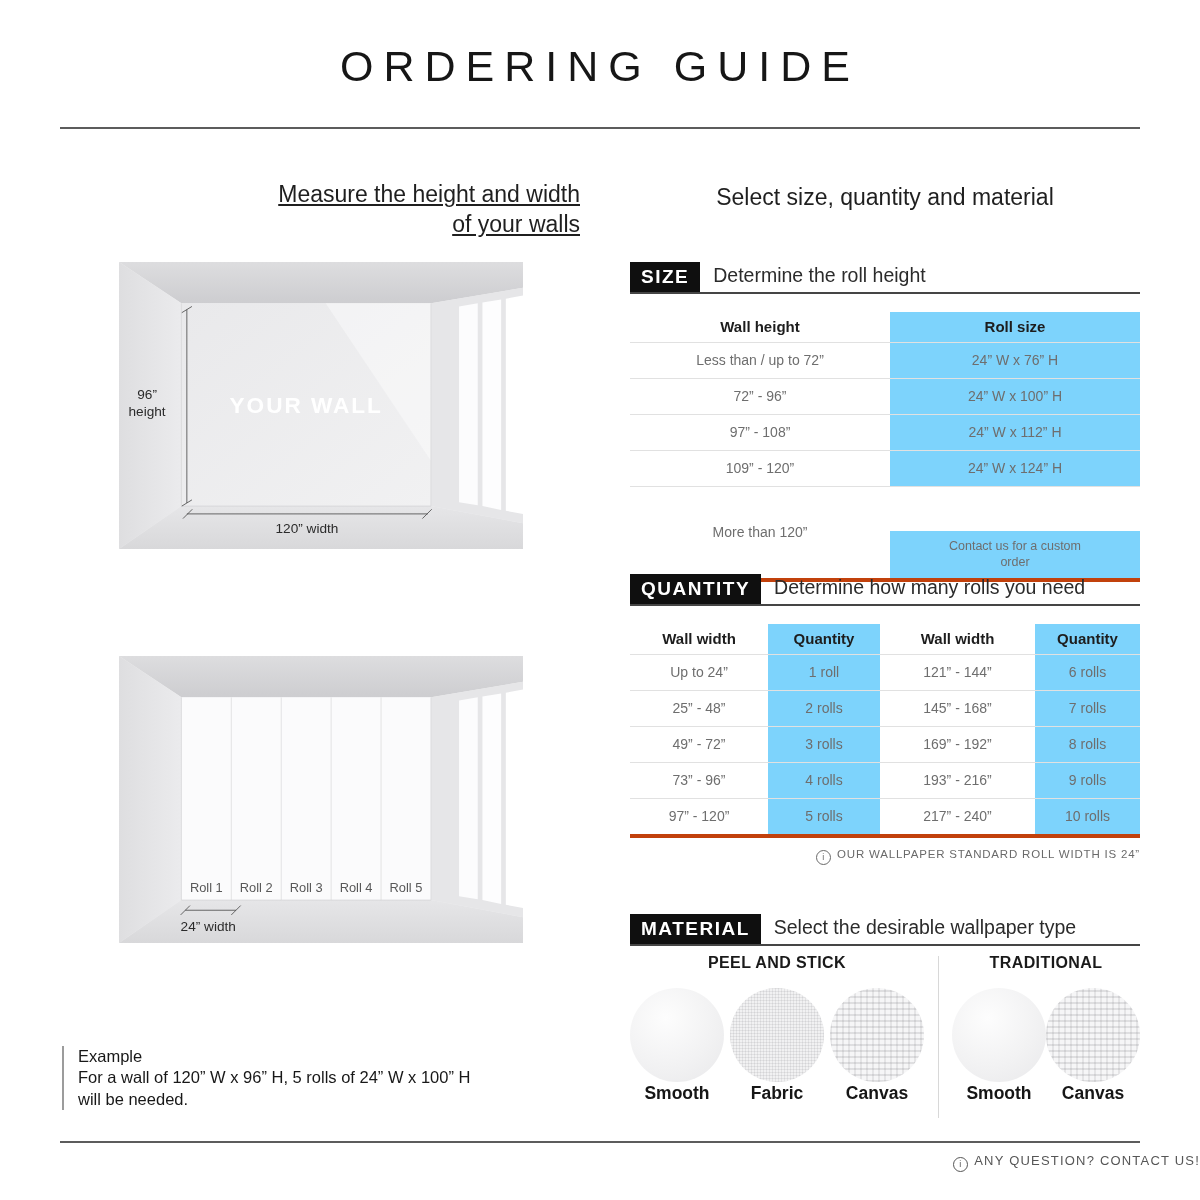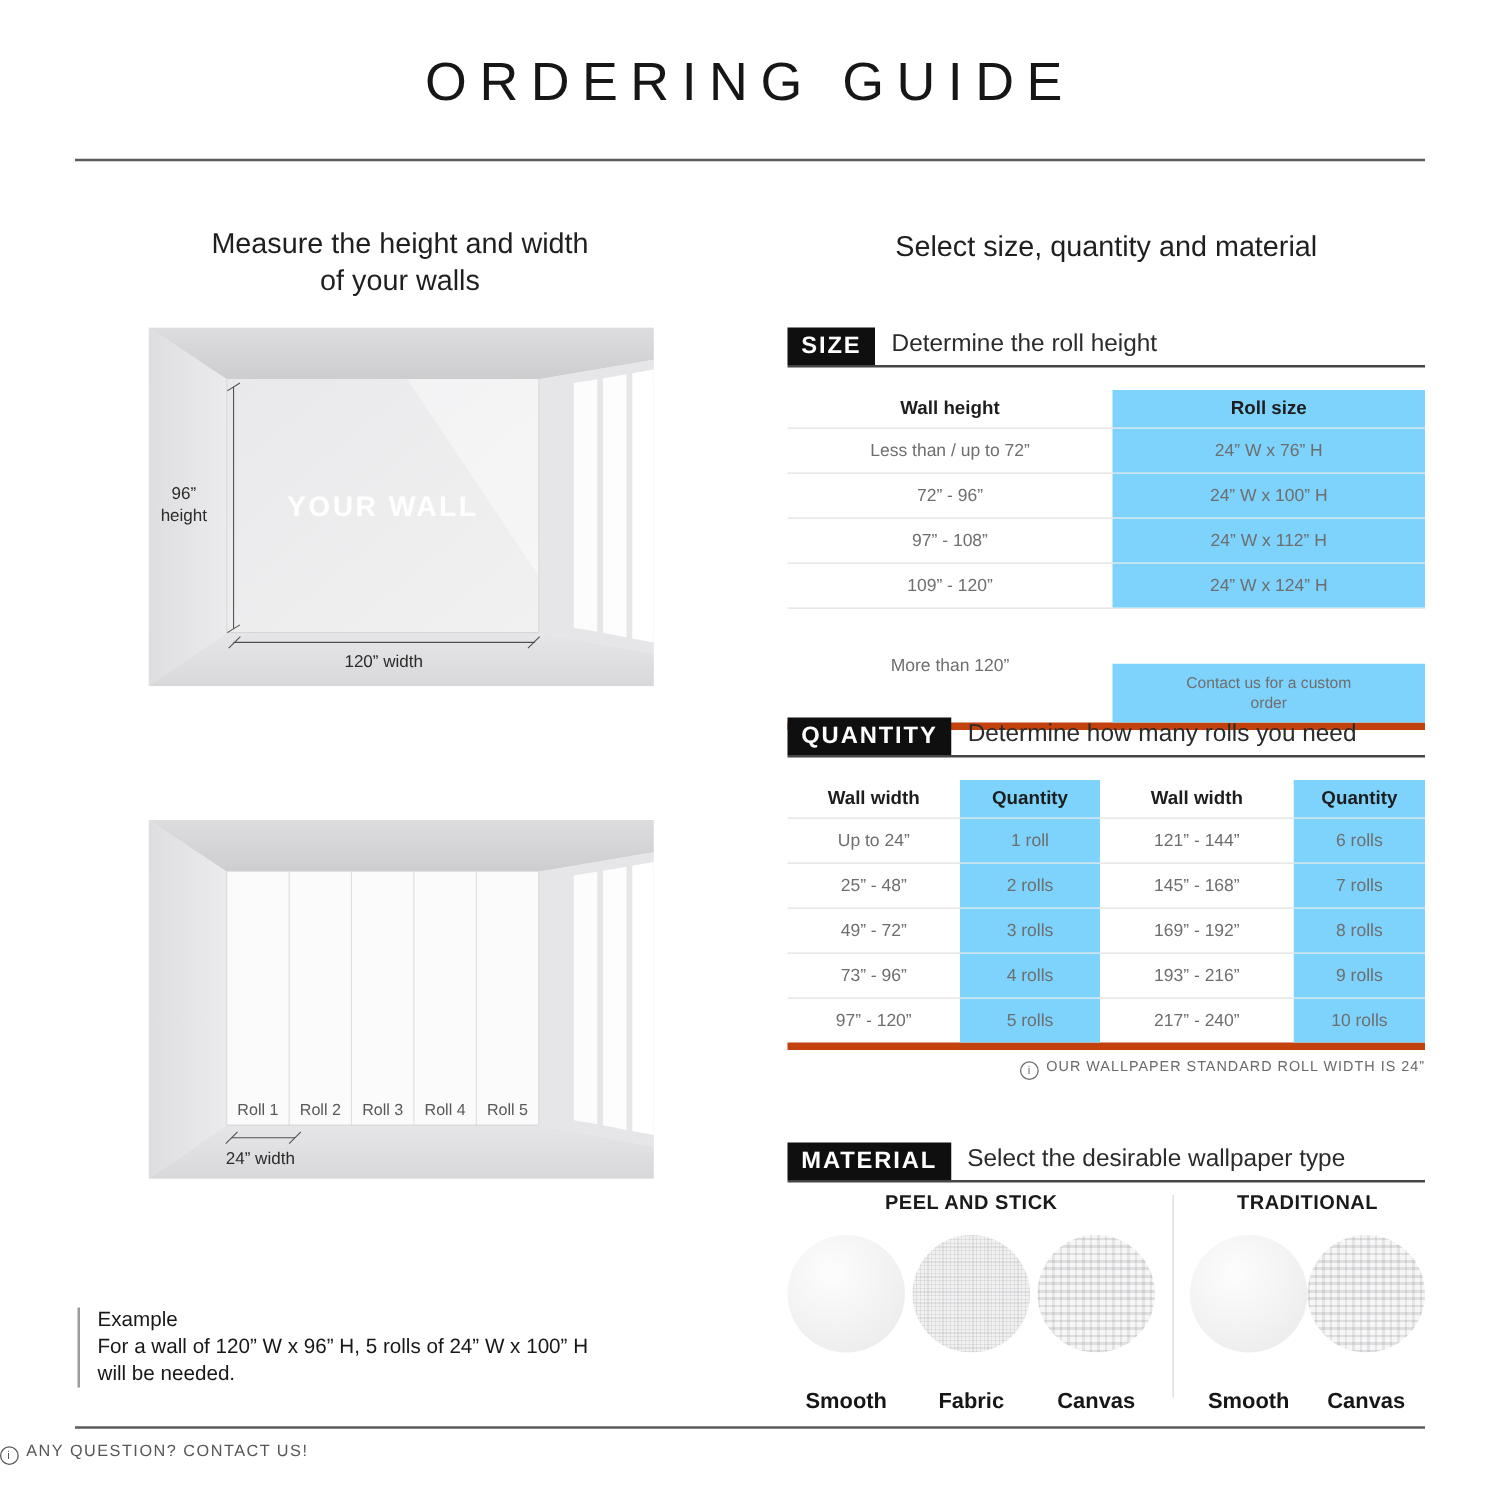--- a/index.html
+++ b/index.html
@@ -13,22 +13,22 @@
   
   .page-title {
     top:42px; left:0; width:1200px; text-align:center;
     font-size:43px; font-weight:400; letter-spacing:10px; color:#161616;
   }
   .hr-top    { top:127px; left:60px; width:1080px; border-top:2px solid #5c5c5c; }
   .hr-bottom { top:1141px; left:60px; width:1080px; border-top:2px solid #5c5c5c; }
 
   
   .left-heading {
-    top:180px; left:60px; width:520px; text-align:center;
-    font-size:23px; line-height:1.3; color:#1f1f1f;
+    top:180px; left:60px; width:520px; text-align:right;
+    font-size:23px; line-height:1.3; color:#1f1f1f;text-decoration:underline;
   }
   .right-heading {
     top:184px; left:630px; width:510px; text-align:center;
     font-size:23px; color:#1f1f1f;
   }
 
   
   .room { left:62px; width:518px; height:287px; }
   .room svg { display:block; width:100%; height:100%; }
   .room text { font-family:"Liberation Sans", sans-serif; }
@@ -57,40 +57,40 @@
   .head-size     { top:262px; }
   .head-quantity { top:574px; }
   .head-material { top:914px; }
 
   
   .tbl { left:630px; width:510px; font-size:14px; color:#6e6e6e; }
   .tbl-size     { top:312px; }
   .tbl-quantity { top:624px; }
   .trow { display:flex; border-top:1px solid #e1e1e1; }
   .trow:first-child { border-top:none; }
-  .trow:last-child { border-bottom:6px solid #c2410c; }
+  .trow:last-child { border-bottom:4px solid #c2410c; }
   .tcell {
     display:flex; align-items:center; justify-content:center;
     text-align:center; min-height:35px; line-height:1.25;
   }
   .thead .tcell { min-height:30px; font-size:15px; font-weight:700; color:#1d1d1d; }
   .alt { background:#7dd3fc; }
   .size-c1 { width:260px; } .size-c2 { width:250px; }
   .qty-c1 { width:138px; } .qty-c2 { width:112px; }
   .qty-c3 { width:155px; } .qty-c4 { width:105px; }
   .small-cell { font-size:12.5px; padding:6px 0;margin-top:44px; }
   .small-cell span { display:block; max-width:150px; margin:0 auto; }
 
   
   .roll-note {
     top:848px; left:630px; width:510px; text-align:right;
     font-size:11.5px; letter-spacing:0.8px; color:#6a6a6a;
   }
   .footer-note {
-    top:1153px; left:0; width:1200px; text-align:left;
+    top:1153px; left:0; width:1200px; text-align:right;
     font-size:13px; letter-spacing:1.2px; color:#565656;
   }
   .info-i {
     display:inline-flex; width:13px; height:13px; border:1px solid currentColor;
     border-radius:50%; align-items:center; justify-content:center;
     margin-right:6px; vertical-align:-2px; font-style:normal;
   }
   .info-i::after { content:"i"; font-size:9px; line-height:1; }
 
   
@@ -111,21 +111,21 @@
     background-image:
       repeating-linear-gradient(0deg,  rgba(120,120,126,0.13) 0 1px, transparent 1px 3px),
       repeating-linear-gradient(90deg, rgba(120,120,126,0.13) 0 1px, transparent 1px 3px);
   }
   .tex-canvas {
     background-color:#f6f6f7;
     background-image:
       repeating-linear-gradient(0deg,  rgba(108,108,114,0.17) 0 2px, transparent 2px 6px),
       repeating-linear-gradient(90deg, rgba(108,108,114,0.13) 0 2px, transparent 2px 6px);
   }
-  .swatch-label { margin-top:28px; font-size:17.5px; font-weight:600; color:#161616; }
+  .swatch-label { margin-top:1px; font-size:17.5px; font-weight:600; color:#161616; }
 </style>
 </head>
 <body>
 
 <div class="abs page-title">ORDERING GUIDE</div>
 <div class="abs hr-top"></div>
 
 <div class="abs left-heading">
   <span style="display:block">Measure the height and width</span>
   <span style="display:block">of your walls</span>

